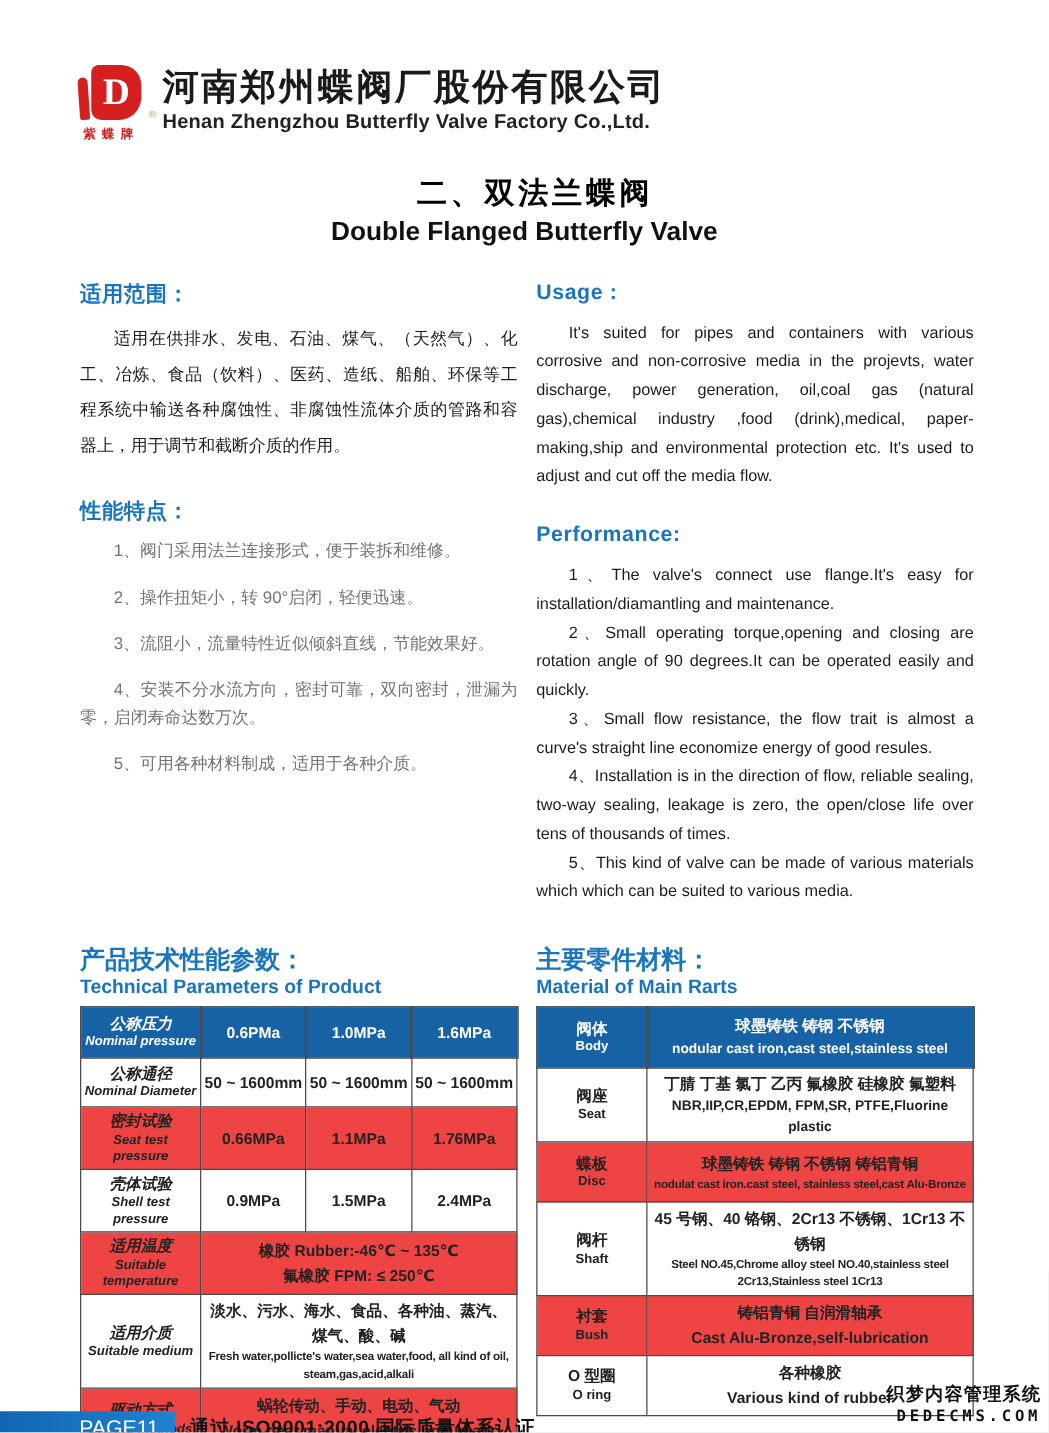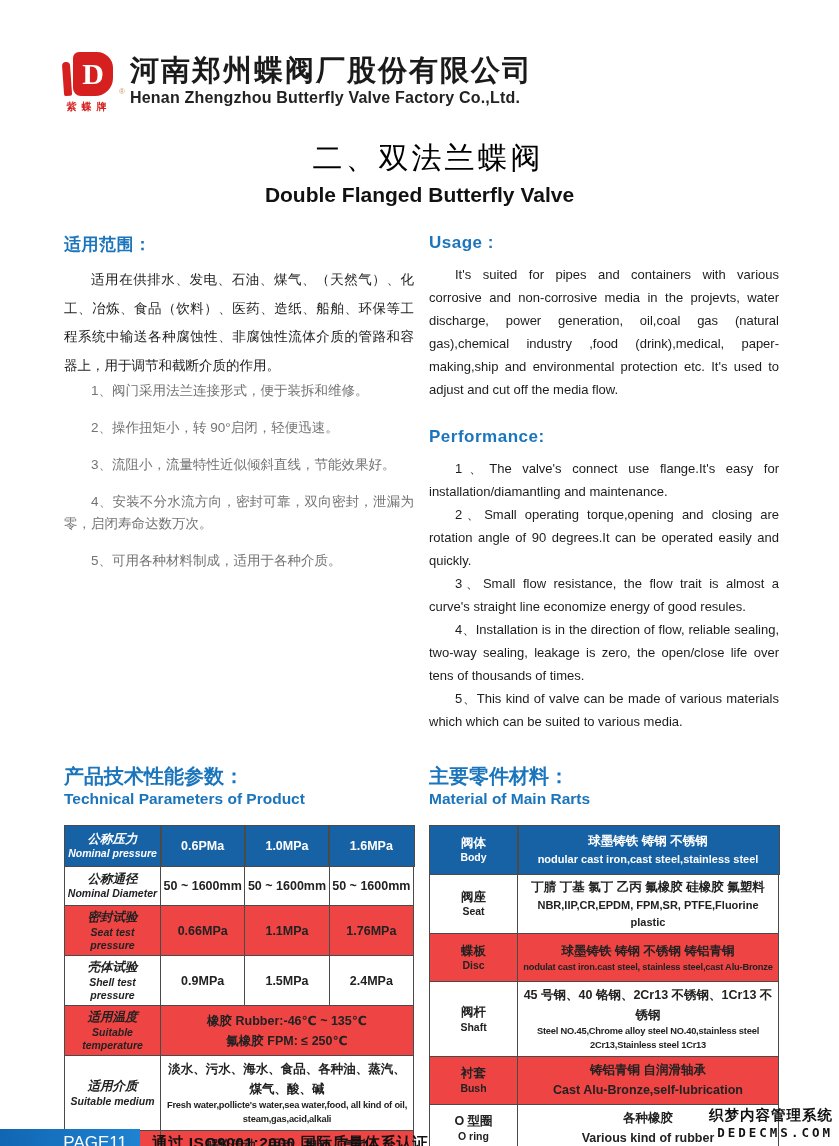--- a/index.html
+++ b/index.html
@@ -26,38 +26,38 @@
     font-family:"Liberation Serif","DejaVu Serif",serif;
   }
   .logo-reg { position:absolute; right:-8px; bottom:2px; font-size:8px; color:#c96; }
   .logo-brand { margin-top:2px; color:#d61f1f; font-size:10px; font-weight:bold; letter-spacing:5px; white-space:nowrap; }
   .company-names { padding-top:2px; }
   .company-cn { font-size:29px; font-weight:bold; color:#1a1a1a; letter-spacing:2px; line-height:1.15; }
   .company-en { font-size:16px; font-weight:bold; color:#222; letter-spacing:0.2px; margin-top:2px; }
 
   
   .doc-title { text-align:center; margin-top:24px; }
-  .doc-title-cn { font-size:30px; font-weight:normal; color:#000; letter-spacing:3px;margin-left:17px; }
+  .doc-title-cn { font-size:24px; font-weight:bold; color:#000; letter-spacing:3px;margin-left:17px; }
   .doc-title-en { font-size:21px; font-weight:bold; color:#111; margin-top:4px; }
 
   
   .cols { display:flex; justify-content:space-between; padding:0 60px 0 64px; margin-top:26px; }
   .col { width:350px; }
   h3.sec { color:#1b75bc; font-size:17px; font-weight:bold; margin-bottom:10px; letter-spacing:0.5px; }
   .para-cn { font-size:13.5px; line-height:2.12; text-align:justify; text-indent:2em; color:#1c1c1c; }
   .para-en { font-size:13px;  line-height:1.77; text-align:justify; text-indent:2em; color:#1c1c1c; }
   .sec-gap { margin-top:26px; }
   .li-cn { font-size:13.5px; line-height:1.65; text-align:justify; text-indent:2em; color:#737373; margin-bottom:14.5px; }
   .li-en { font-size:13px; line-height:1.77; text-align:justify; text-indent:2em; color:#1c1c1c; }
 
   
   .tables { display:flex; justify-content:space-between; padding:0 58px 0 64px; margin-top:30px; }
   .tcol { width:352px; }
   .tbl-head-cn { color:#1b75bc; font-size:20px; font-weight:bold; }
-  .tbl-head-en { color:#1b75bc; font-size:15.5px; font-weight:bold; margin-bottom:17px; }
+  .tbl-head-en { color:#1b75bc; font-size:15.5px; font-weight:bold; margin-bottom:6px; }
   table { border-collapse:collapse; width:350px; table-layout:fixed; }
   td,th { border:1px solid #4a4a4a; text-align:center; vertical-align:middle; padding:3px 2px; }
   tr.thead th, tr.thead td { background:#1762a5; color:#ffffff; border-color:#1762a5; outline:1px solid #4a4a4a; }
   .lab-cn { font-size:12.5px; font-weight:bold; line-height:1.35; }
   .lab-en { font-size:10.5px; line-height:1.25; }
   tr.thead .lab-en { font-size:10.5px; }
   .val { font-size:12.5px; font-weight:bold; }
   tr.stripe td, tr.stripe th { background:#ef4444; }
   .cell2 .l1 { font-size:12.5px; font-weight:bold; line-height:1.6; }
   .cell2 .l2 { font-size:11px; font-weight:bold; line-height:1.5; }
@@ -105,20 +105,21 @@
   <div class="doc-title">
     <div class="doc-title-cn">二、双法兰蝶阀</div>
     <div class="doc-title-en">Double Flanged Butterfly Valve</div>
   </div>
 
   <div class="cols">
     <div class="col">
       <h3 class="sec">适用范围：</h3>
       <p class="para-cn">适用在供排水、发电、石油、煤气、（天然气）、化工、冶炼、食品（饮料）、医药、造纸、船舶、环保等工程系统中输送各种腐蚀性、非腐蚀性流体介质的管路和容器上，用于调节和截断介质的作用。</p>
 
+      <h3 class="sec sec-gap">性能特点：</h3>
       <p class="li-cn">1、阀门采用法兰连接形式，便于装拆和维修。</p>
       <p class="li-cn">2、操作扭矩小，转 90°启闭，轻便迅速。</p>
       <p class="li-cn">3、流阻小，流量特性近似倾斜直线，节能效果好。</p>
       <p class="li-cn">4、安装不分水流方向，密封可靠，双向密封，泄漏为零，启闭寿命达数万次。</p>
       <p class="li-cn">5、可用各种材料制成，适用于各种介质。</p>
     </div>
 
     <div class="col">
       <h3 class="sec">Usage :</h3>
       <p class="para-en">It's suited for pipes and containers with various corrosive and non-corrosive media in the projevts, water discharge, power generation, oil,coal gas (natural gas),chemical industry ,food (drink),medical, paper-making,ship and environmental protection etc. It's used to adjust and cut off the media flow.</p>

